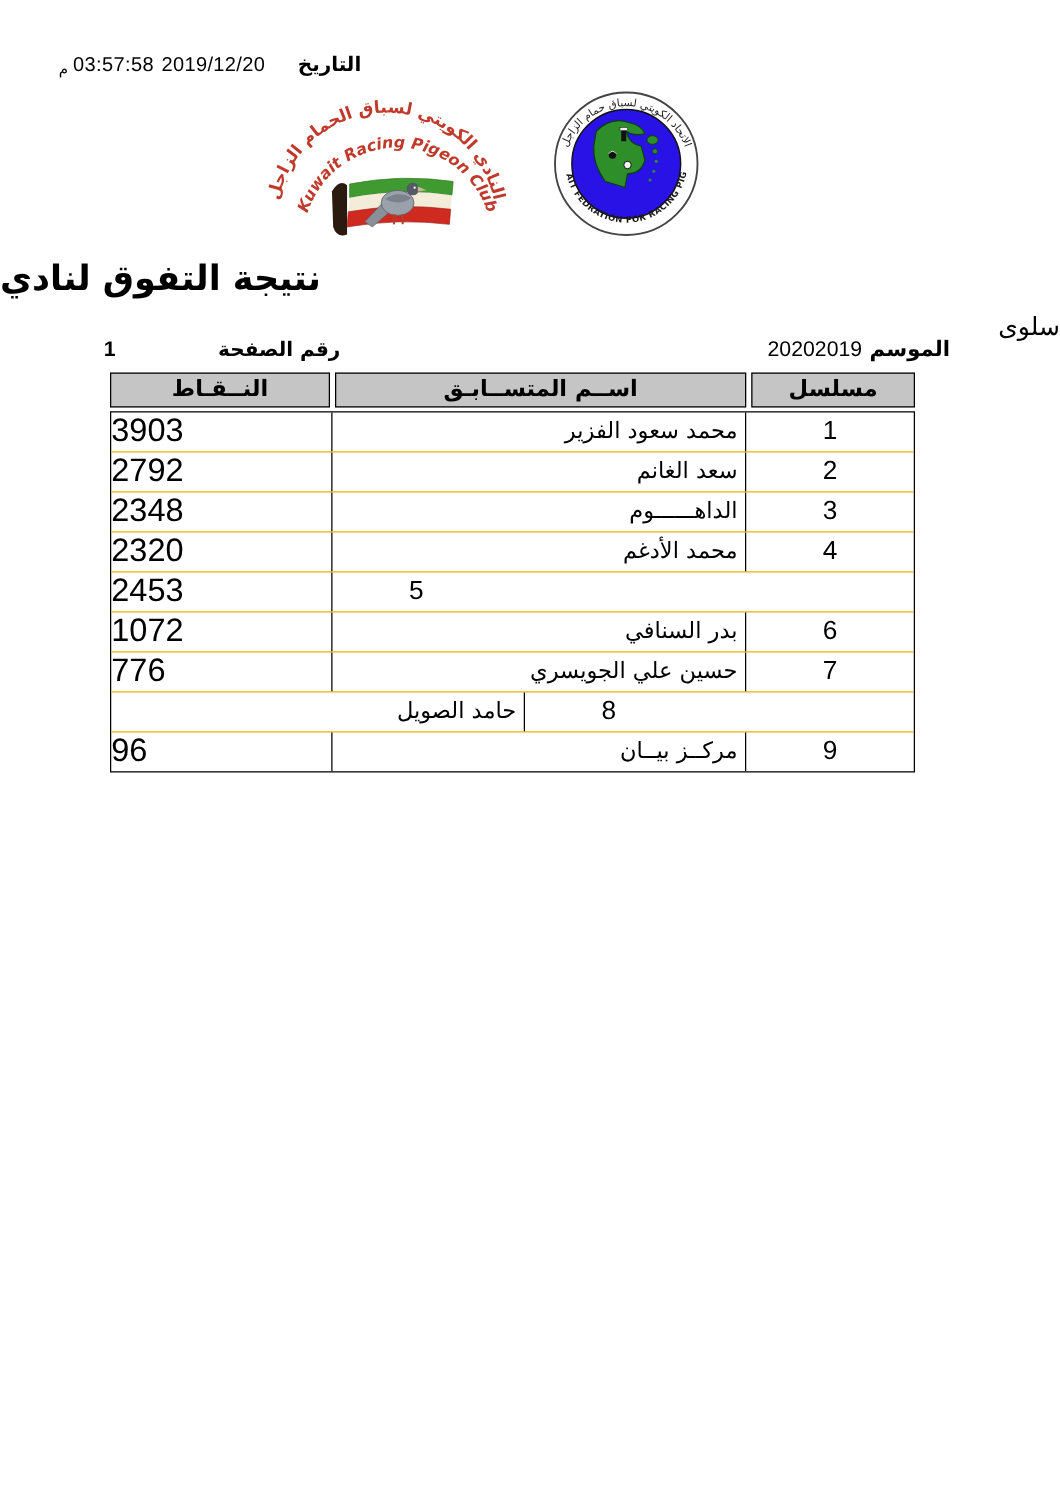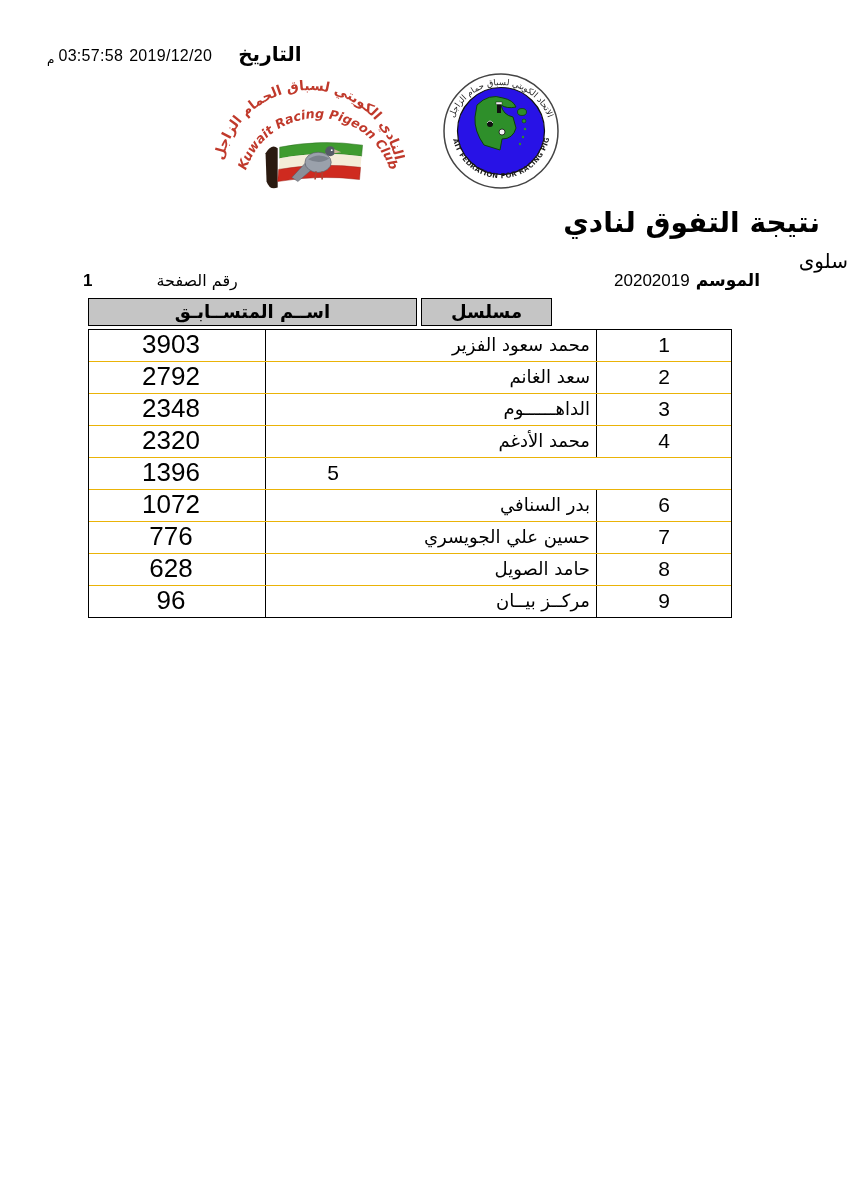--- a/index.html
+++ b/index.html
@@ -10,44 +10,44 @@
   .num{font-family:"Liberation Sans","DejaVu Sans",sans-serif;}
 
   
   .date-row{
     position:absolute;top:42px;left:47px;display:flex;align-items:baseline;
     direction:ltr;font-size:16px;
   }
   .date-row .meridiem{font-size:12px;margin-right:4px;position:relative;top:2px;}
   .date-row .time{letter-spacing:.3px;}
   .date-row .date{margin-left:6px;letter-spacing:.3px;}
-  .date-row .label{font-weight:bold;margin-left:26px;font-size:20px;}
+  .date-row .label{font-weight:bold;margin-left:26px;font-size:16px;}
 
   
   .club-logo{position:absolute;left:213px;top:70px;width:192px;height:124px;}
   .fed-logo{position:absolute;left:441px;top:71px;width:120px;height:120px;}
 
   
   .report-title{
-    position:absolute;top:206px;left:0;width:820px;text-align:right;
+    position:absolute;top:206px;left:0;width:820px;text-align:left;
     font-size:28px;font-weight:bold;
   }
   .club-name{
     position:absolute;top:249px;left:48px;width:800px;text-align:right;
     font-size:20px;
   }
 
   
   .meta-row{
     position:absolute;top:270px;left:83px;width:677px;
     display:flex;justify-content:space-between;align-items:baseline;direction:ltr;
   }
   .meta-left{display:flex;align-items:baseline;}
   .meta-left .pageno{font-weight:bold;font-size:17px;}
-  .meta-left .pagelabel{font-weight:normal;font-size:16px;margin-left:64px;}
+  .meta-left .pagelabel{font-weight:bold;font-size:16px;margin-left:82px;}
   .meta-right{display:flex;align-items:baseline;}
   .meta-right .season-value{font-size:17px;}
   .meta-right .season-label{font-weight:bold;font-size:17px;margin-left:6px;}
 
   
   .tbl{position:absolute;left:88px;top:298px;width:644px;}
   .tbl-header{display:flex;direction:ltr;}
   .hcell{
     box-sizing:border-box;background:#c5c5c5;border:1px solid #000;
     height:28px;line-height:25px;text-align:center;font-weight:bold;font-size:18px;
@@ -56,21 +56,21 @@
   .hcell.name{width:329px;margin-right:4px;}
   .hcell.serial{width:131px;}
 
   .tbl-body{
     box-sizing:border-box;border:1px solid #000;margin-top:3px;width:644px;
   }
   .trow{display:flex;direction:ltr;height:31px;}
   .trow:not(:first-child){border-top:1px solid #eab308;}
   .tcell{box-sizing:border-box;overflow:hidden;white-space:nowrap;}
   .tcell.points{
-    width:177px;border-right:1px solid #000;text-align:center;padding-right:12px;
+    width:177px;border-right:1px solid #000;text-align:left;padding-right:12px;
     font-size:26px;line-height:29px;font-family:"Liberation Sans","DejaVu Sans",sans-serif;
   }
   .tcell.name{
     width:331px;border-right:1px solid #000;text-align:right;padding-right:6px;
     font-size:18px;line-height:30px;direction:rtl;
   }
   .tcell.serial{
     width:134px;text-align:center;font-size:21px;line-height:30px;
     font-family:"Liberation Sans","DejaVu Sans",sans-serif;
   }
@@ -150,20 +150,21 @@
     <span class="pagelabel">رقم الصفحة</span>
   </div>
   <div class="meta-right">
     <span class="season-value num">20202019</span>
     <span class="season-label">الموسم</span>
   </div>
 </div>
 
 <div class="tbl">
   <div class="tbl-header">
+    <div class="hcell points">النــقـاط</div>
     <div class="hcell name">اســم المتســابـق</div>
     <div class="hcell serial">مسلسل</div>
   </div>
   <div class="tbl-body">
   <div class="trow">
     <div class="tcell points">3903</div>
     <div class="tcell name">محمد سعود الفزير</div>
     <div class="tcell serial">1</div>
   </div>
 
@@ -179,38 +180,37 @@
     <div class="tcell serial">3</div>
   </div>
 
   <div class="trow">
     <div class="tcell points">2320</div>
     <div class="tcell name">محمد الأدغم</div>
     <div class="tcell serial">4</div>
   </div>
 
   <div class="trow">
-    <div class="tcell points">1396</div>
+    <div class="tcell points">2453</div>
     <div class="tcell serial">5</div>
   </div>
 
   <div class="trow">
     <div class="tcell points">1072</div>
     <div class="tcell name">بدر السنافي</div>
     <div class="tcell serial">6</div>
   </div>
 
   <div class="trow">
     <div class="tcell points">776</div>
     <div class="tcell name">حسين علي الجويسري</div>
     <div class="tcell serial">7</div>
   </div>
 
   <div class="trow">
-    <div class="tcell points">628</div>
     <div class="tcell name">حامد الصويل</div>
     <div class="tcell serial">8</div>
   </div>
 
   <div class="trow">
     <div class="tcell points">96</div>
     <div class="tcell name">مركــز بيــان</div>
     <div class="tcell serial">9</div>
   </div>
 </div>

